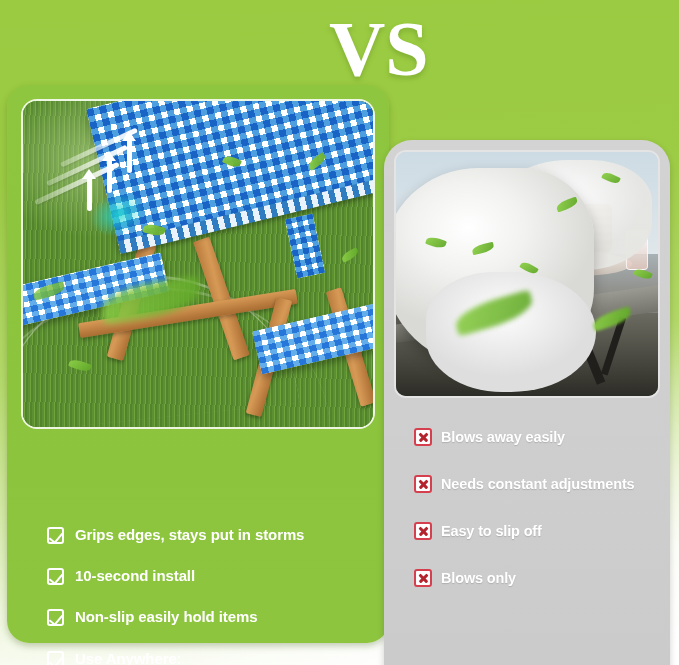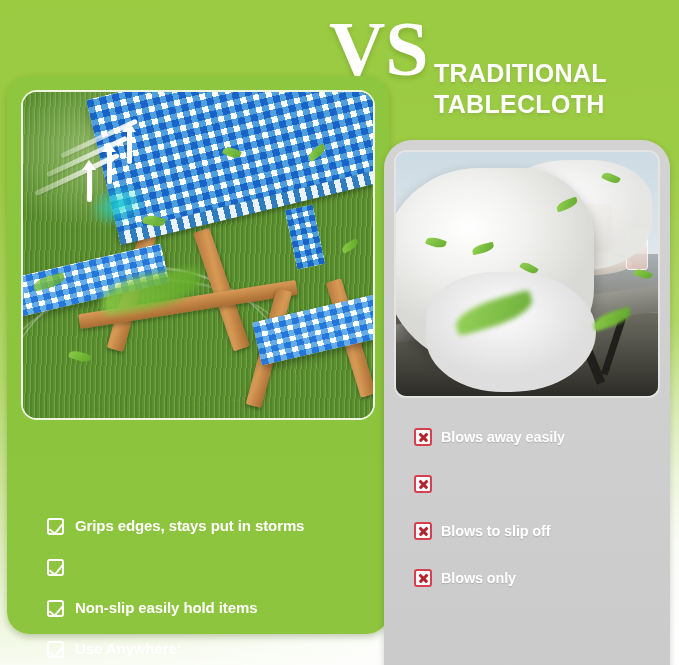--- a/index.html
+++ b/index.html
@@ -34,21 +34,21 @@
   }
   .t-trad{
     position:absolute;left:434px;top:58px;
     font-size:25px;font-weight:bold;color:#fff;line-height:1.22;
     letter-spacing:.3px;white-space:nowrap;
     text-shadow:0 2px 3px rgba(120,150,80,.35);
   }
 
   
   .green-card{
-    position:absolute;left:7px;top:76px;width:382px;height:558px;
+    position:absolute;left:7px;top:85px;width:382px;height:558px;
     background:linear-gradient(180deg,#8fc63f 0%,#8cc43d 55%,#8ec53f 100%);
     border-radius:22px;
     box-shadow:0 3px 7px rgba(60,90,20,.30);
   }
   .photo-left{
     position:absolute;left:14px;top:14px;width:354px;height:330px;
     border-radius:16px;overflow:hidden;
     border:2px solid rgba(255,255,255,.85);
     box-sizing:border-box;
   }
@@ -235,22 +235,21 @@
 </head>
 <body>
 
 <div id="stage">
 
   <div class="bg-green"></div>
 
   <div class="header">
     <div class="t-vs">VS</div>
     <div class="t-trad">
-      <span>TRADITIONAL</span><br>
-      <span>TABLECLOTH</span>
+      <br>
     </div>
   </div>
 
   <div class="green-card">
 
     <div class="photo-left">
       <div class="grass"></div>
       <div class="grass-arc"></div>
       <div class="grass-arc b"></div>
 
@@ -288,20 +287,21 @@
 
     </div>
 
     <div class="list-left">
       <div class="li">
         <span class="box-chk"></span>
         <span class="txt">Grips edges, stays put in storms</span>
       </div>
       <div class="li">
         <span class="box-chk"></span>
+        <span class="txt">10-second install</span>
       </div>
       <div class="li">
         <span class="box-chk"></span>
         <span class="txt">Non-slip easily hold items</span>
       </div>
       <div class="li">
         <span class="box-chk"></span>
         <span class="txt">
           <span>Use Anywhere:</span>
           
@@ -338,24 +338,25 @@
       <div class="leaf" style="left:238px;top:118px;width:18px;height:8px;transform:rotate(22deg);"></div>
     </div>
 
     <div class="list-right" style="position:absolute;left:30px;top:288px;width:268px;">
       <div class="li2">
         <span class="box-x"></span>
         <span class="txt2">Blows away easily</span>
       </div>
       <div class="li2">
         <span class="box-x"></span>
+        <span class="txt2">Needs constant adjustments</span>
       </div>
       <div class="li2">
         <span class="box-x"></span>
-        <span class="txt2">Blows to slip off</span>
+        <span class="txt2">Easy to slip off</span>
       </div>
       <div class="li2">
         <span class="box-x"></span>
         <span class="txt2">Blows only</span>
       </div>
     </div>
   </div>
 
 </div>
 

